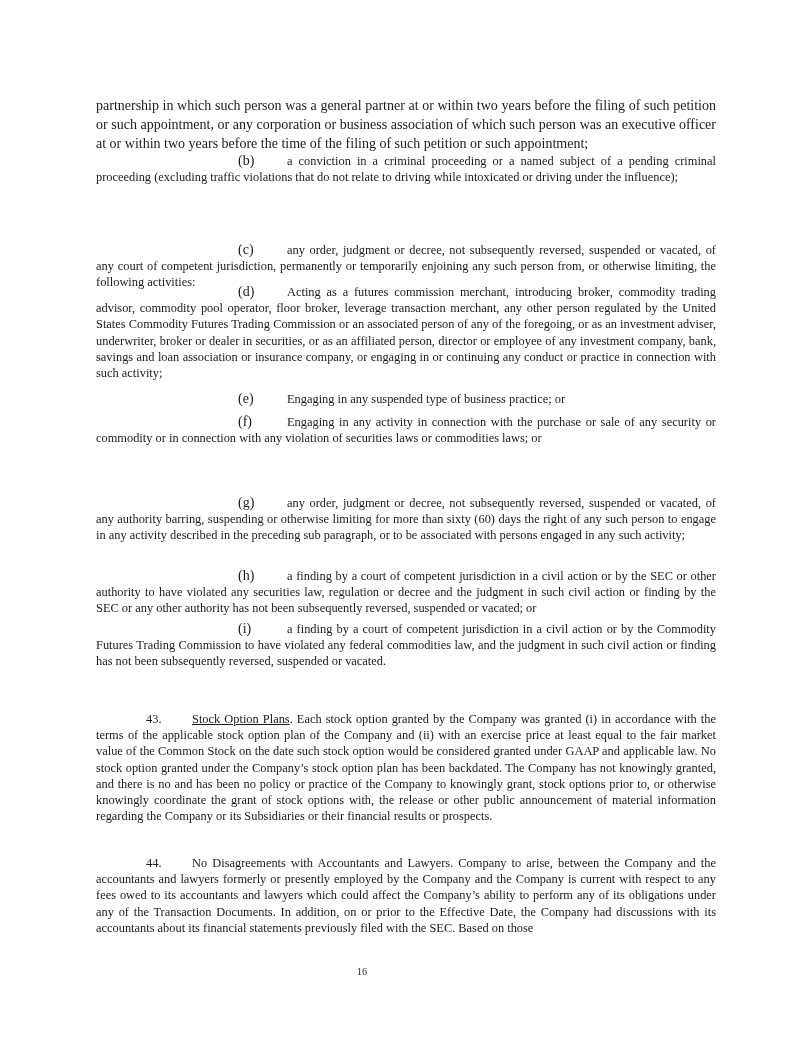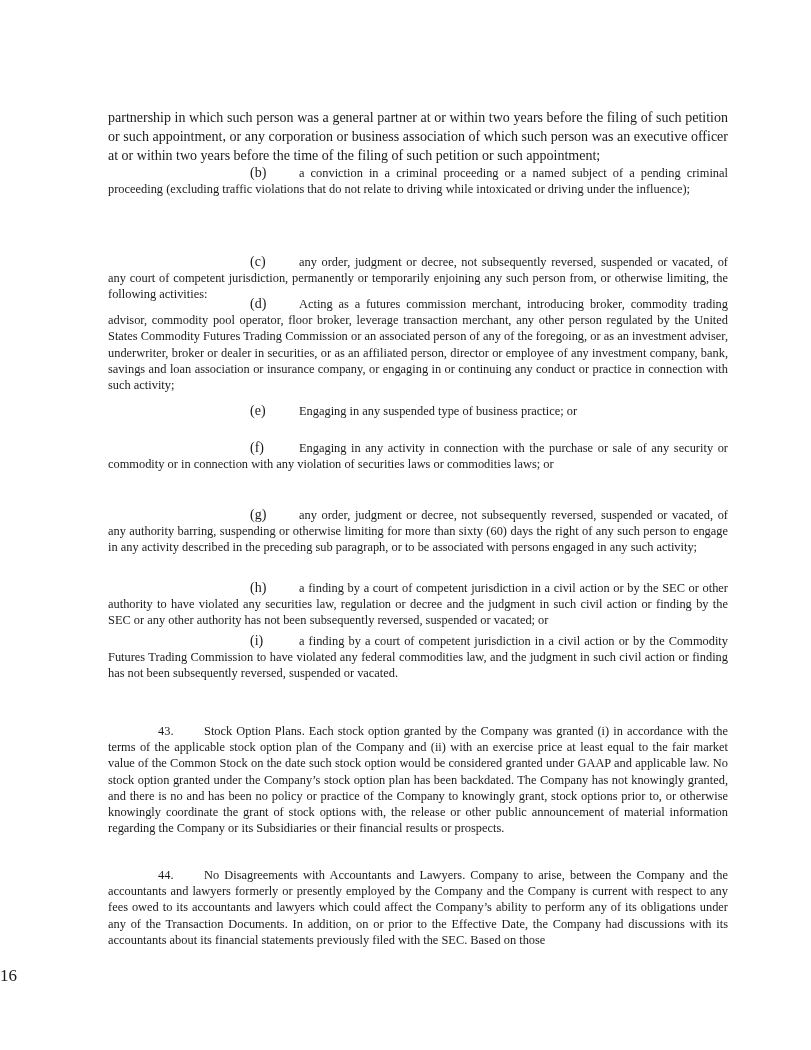--- a/index.html
+++ b/index.html
@@ -22,21 +22,21 @@
       width: 620px;
     }
     .para {
       position: absolute;
       left: 0;
       width: 620px;
       text-align: justify;
       text-align-last: left;
       font-size: 12.4px;
       line-height: 16.2px;
-      margin: 12px;
+      margin: 0;
     }
     .para.lead {
       font-size: 14px;
       line-height: 19px;
     }
     .para .indent-sub {
       display: inline-block;
       width: 142px;
     }
     .para .label {
@@ -46,27 +46,29 @@
     }
     .para .num-indent {
       display: inline-block;
       width: 50px;
     }
     .para .num {
       display: inline-block;
       width: 46px;
     }
     .para .heading-u {
+      text-decoration: underline;
     }
     .page-number {
       position: absolute;
       left: 0;
       width: 724px;
       top: 966px;
-      font-size: 17px;
+      text-align: center;
+      font-size: 10px;
       font-family: "Liberation Serif", serif;
     }
   </style>
 </head>
 <body>
 
 <div class="page">
 
   <p class="para lead" style="top:0px;">partnership in which such person was a general partner at or within two years before the filing of such petition or such appointment, or any corporation or business association of which such person was an executive officer at or within two years before the time of the filing of such petition or such appointment;</p>
 
@@ -79,21 +81,21 @@
   </p>
 
   <p class="para" style="top:188px;">
     <span class="indent-sub"></span><span class="label">(d)</span><span>Acting as a futures commission merchant, introducing broker, commodity trading advisor, commodity pool operator, floor broker, leverage transaction merchant, any other person regulated by the United States Commodity Futures Trading Commission or an associated person of any of the foregoing, or as an investment adviser, underwriter, broker or dealer in securities, or as an affiliated person, director or employee of any investment company, bank, savings and loan association or insurance company, or engaging in or continuing any conduct or practice in connection with such activity;</span>
   </p>
 
   <p class="para" style="top:295px;">
     <span class="indent-sub"></span><span class="label">(e)</span><span>Engaging in any suspended type of business practice; or</span>
   </p>
 
-  <p class="para" style="top:332px;">
+  <p class="para" style="top:318px;">
     <span class="indent-sub"></span><span class="label">(f)</span><span>Engaging in any activity in connection with the purchase or sale of any security or commodity or in connection with any violation of securities laws or commodities laws; or</span>
   </p>
 
   <p class="para" style="top:399px;">
     <span class="indent-sub"></span><span class="label">(g)</span><span>any order, judgment or decree, not subsequently reversed, suspended or vacated, of any authority barring, suspending or otherwise limiting for more than sixty (60) days the right of any such person to engage in any activity described in the preceding sub paragraph, or to be associated with persons engaged in any such activity;</span>
   </p>
 
   <p class="para" style="top:472px;">
     <span class="indent-sub"></span><span class="label">(h)</span><span>a finding by a court of competent jurisdiction in a civil action or by the SEC or other authority to have violated any securities law, regulation or decree and the judgment in such civil action or finding by the SEC or any other authority has not been subsequently reversed, suspended or vacated; or</span>
   </p>

